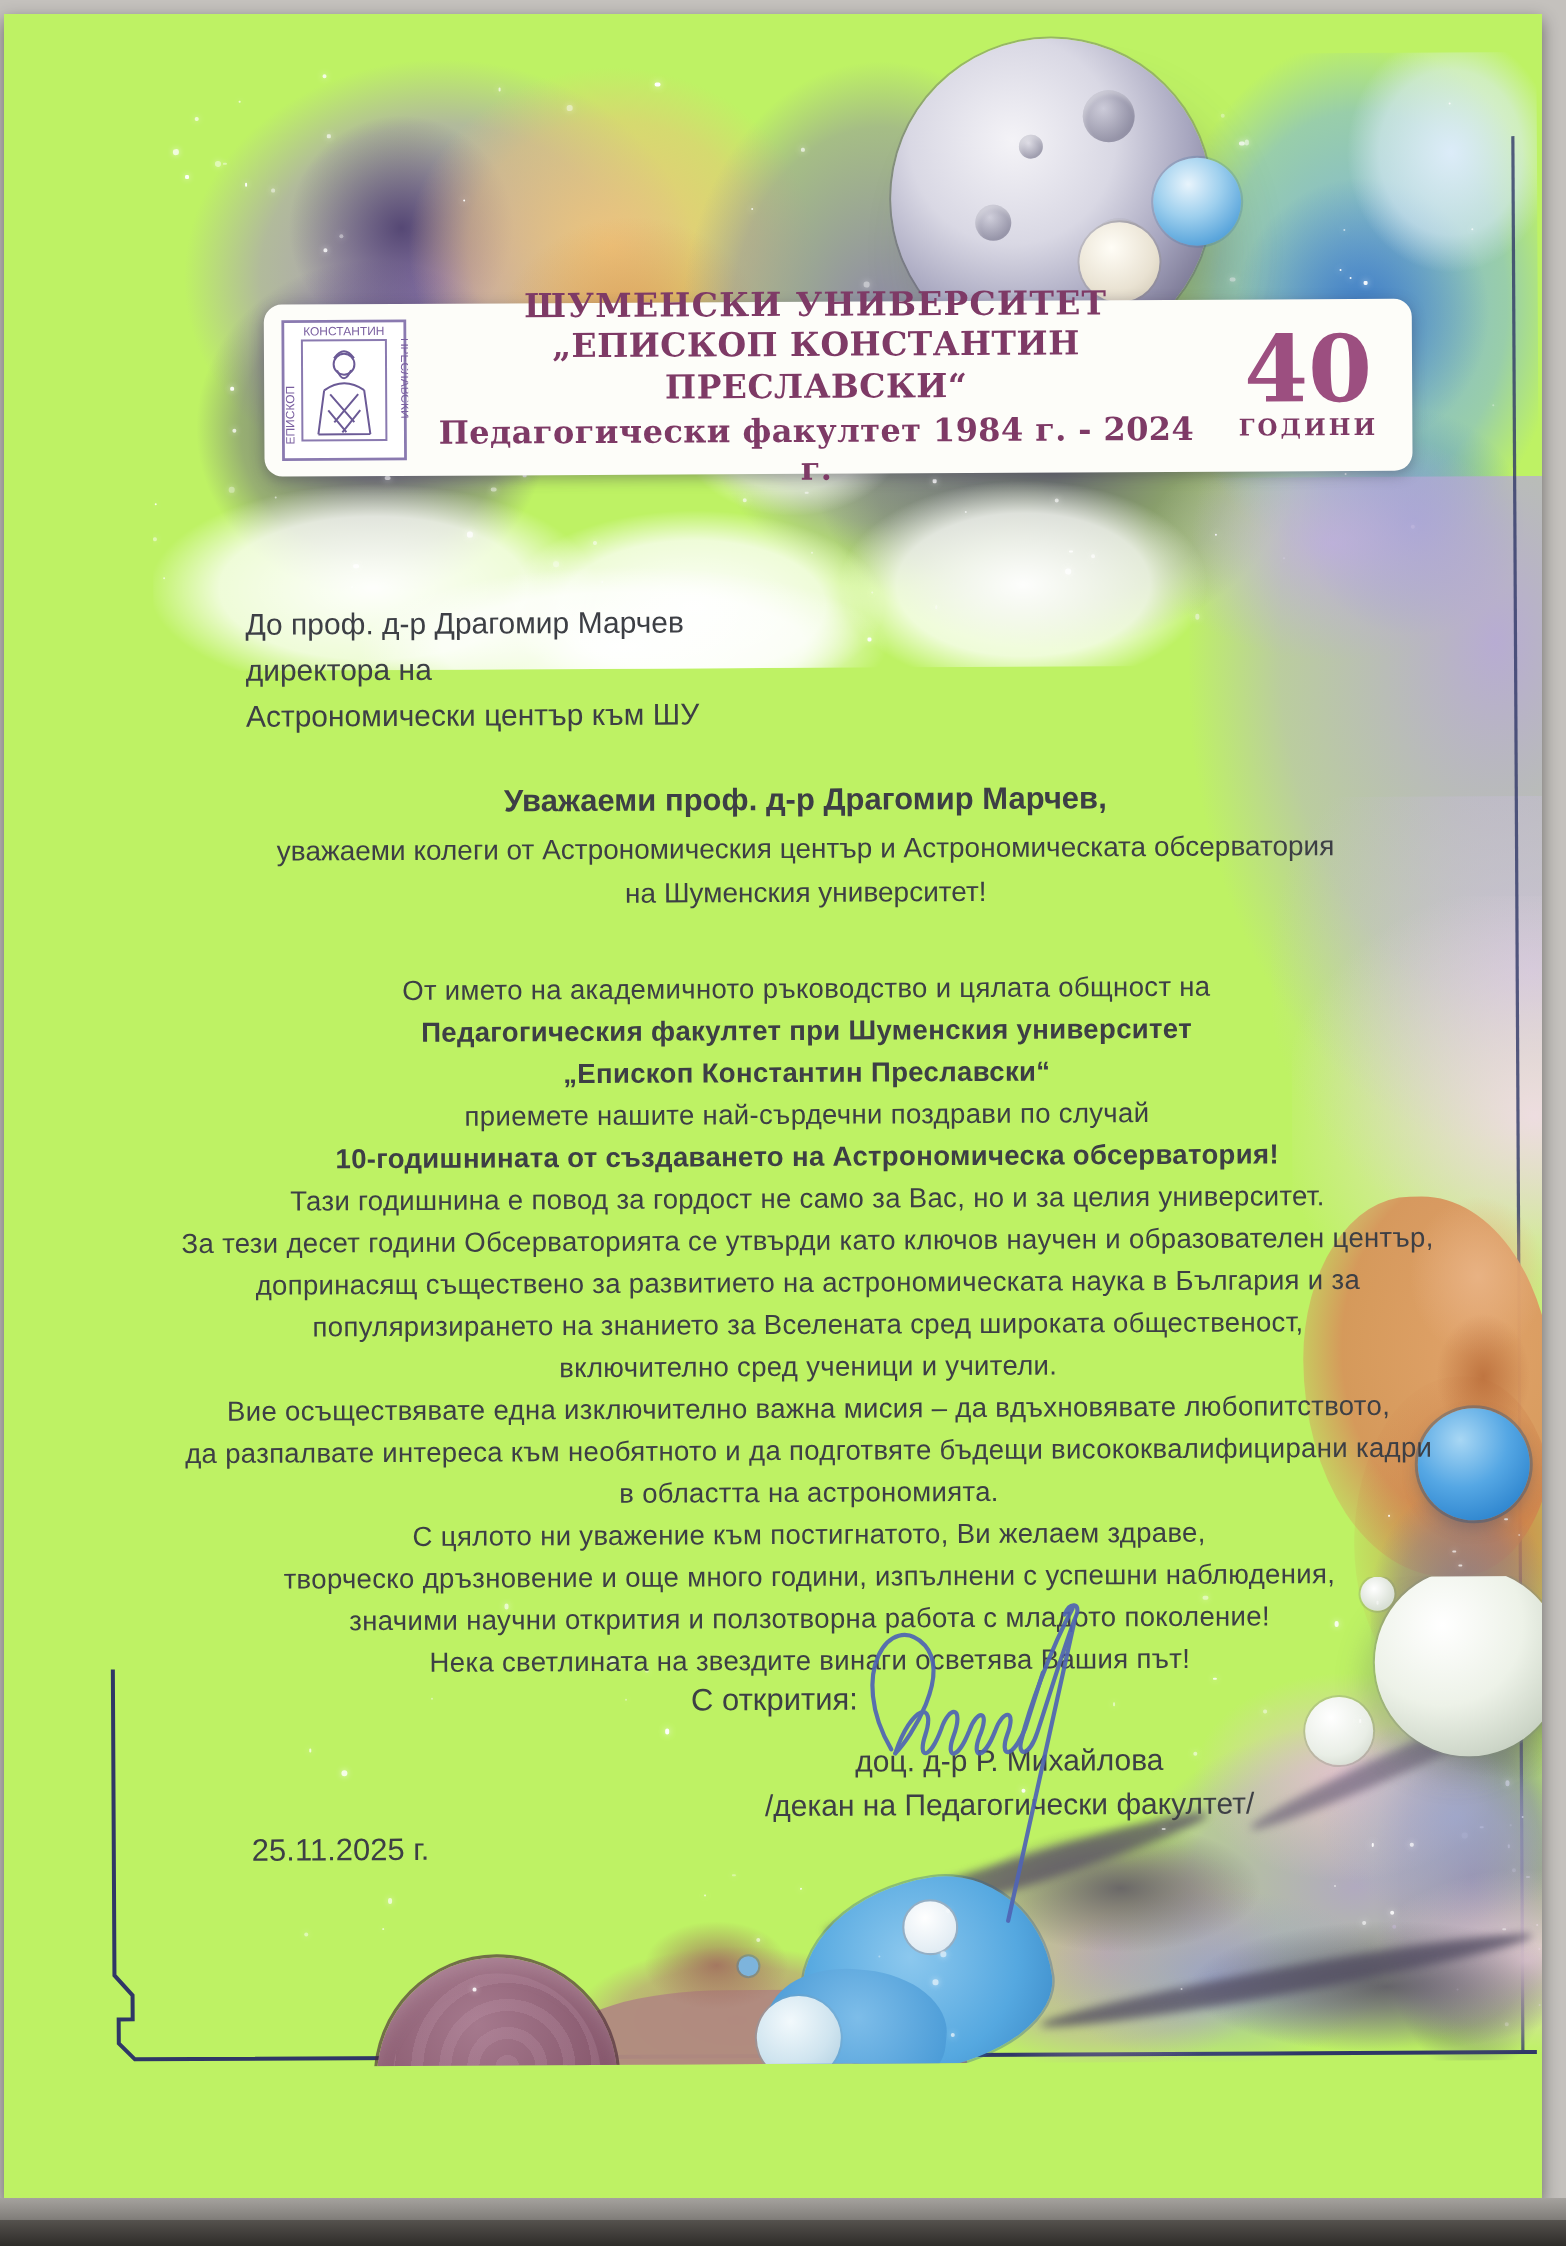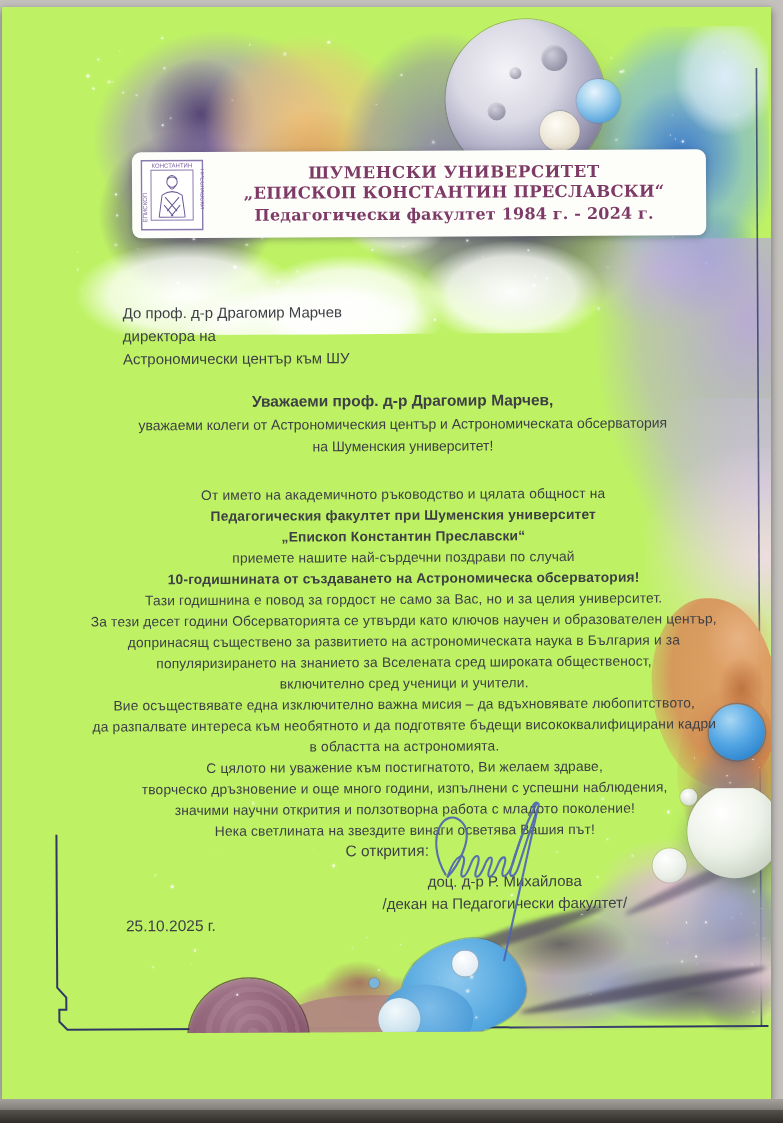--- a/index.html
+++ b/index.html
@@ -395,20 +395,24 @@
             <path d="M22,36 Q32,29 42,36"></path>
             <path d="M22,36 L19,58 M42,36 L45,58 M19,58 L45,58"></path>
             <path d="M25,38 L37,52 M39,38 L27,52 M24,46 L33,57 M40,46 L31,57"></path>
           </g>
         </svg>
         <div class="banner-title">
           <div class="l1">ШУМЕНСКИ УНИВЕРСИТЕТ</div>
           <div class="l2">„ЕПИСКОП КОНСТАНТИН ПРЕСЛАВСКИ“</div>
           <div class="l3">Педагогически факултет  1984 г. - 2024 г.</div>
         </div>
+        <div class="banner-40">
+          <div class="num">40</div>
+          <div class="word">ГОДИНИ</div>
+        </div>
       </div>
 
       <div class="letter">
         <div class="address">
           <div>До проф. д-р Драгомир Марчев</div>
           <div>директора на</div>
           <div>Астрономически център към ШУ</div>
         </div>
 
         <div class="salutation">
@@ -435,21 +439,21 @@
           <span class="line">творческо дръзновение и още много години, изпълнени с успешни наблюдения,</span>
           <span class="line">значими научни открития и ползотворна работа с младото поколение!</span>
           <span class="line">Нека светлината на звездите винаги осветява Вашия път!</span>
         </div>
 
         <div class="closing-label">С открития:</div>
         <div class="signer">
           <div>доц. д-р Р. Михайлова</div>
           <div>/декан на Педагогически факултет/</div>
         </div>
-        <div class="date">25.10.2025 г.</div>
+        <div class="date">25.11.2025 г.</div>
       </div>
 
       <svg class="sig-svg" width="150" height="180" viewBox="0 0 150 180">
         <g fill="none" stroke="var(--signature-ink)" stroke-width="2.1" stroke-linecap="round" opacity=".92">
           <path d="M28,80 C6,42 28,10 45,28 C58,43 38,74 30,82"></path>
           <path d="M30,82 C38,58 51,55 45,73 C41,85 47,86 53,70 C57,58 65,58 59,74 C55,85 61,86 67,71 C71,60 78,60 72,74 C68,85 74,86 80,71 C84,60 91,60 86,73 C82,84 88,86 95,70 L104,42"></path>
           <path d="M119,10 C108,30 97,60 93,76 C91,84 97,84 101,72 C107,54 116,25 121,13 C123,8 118,6 115,13"></path>
           <path d="M120,16 L86,166"></path>
         </g>
       </svg>

